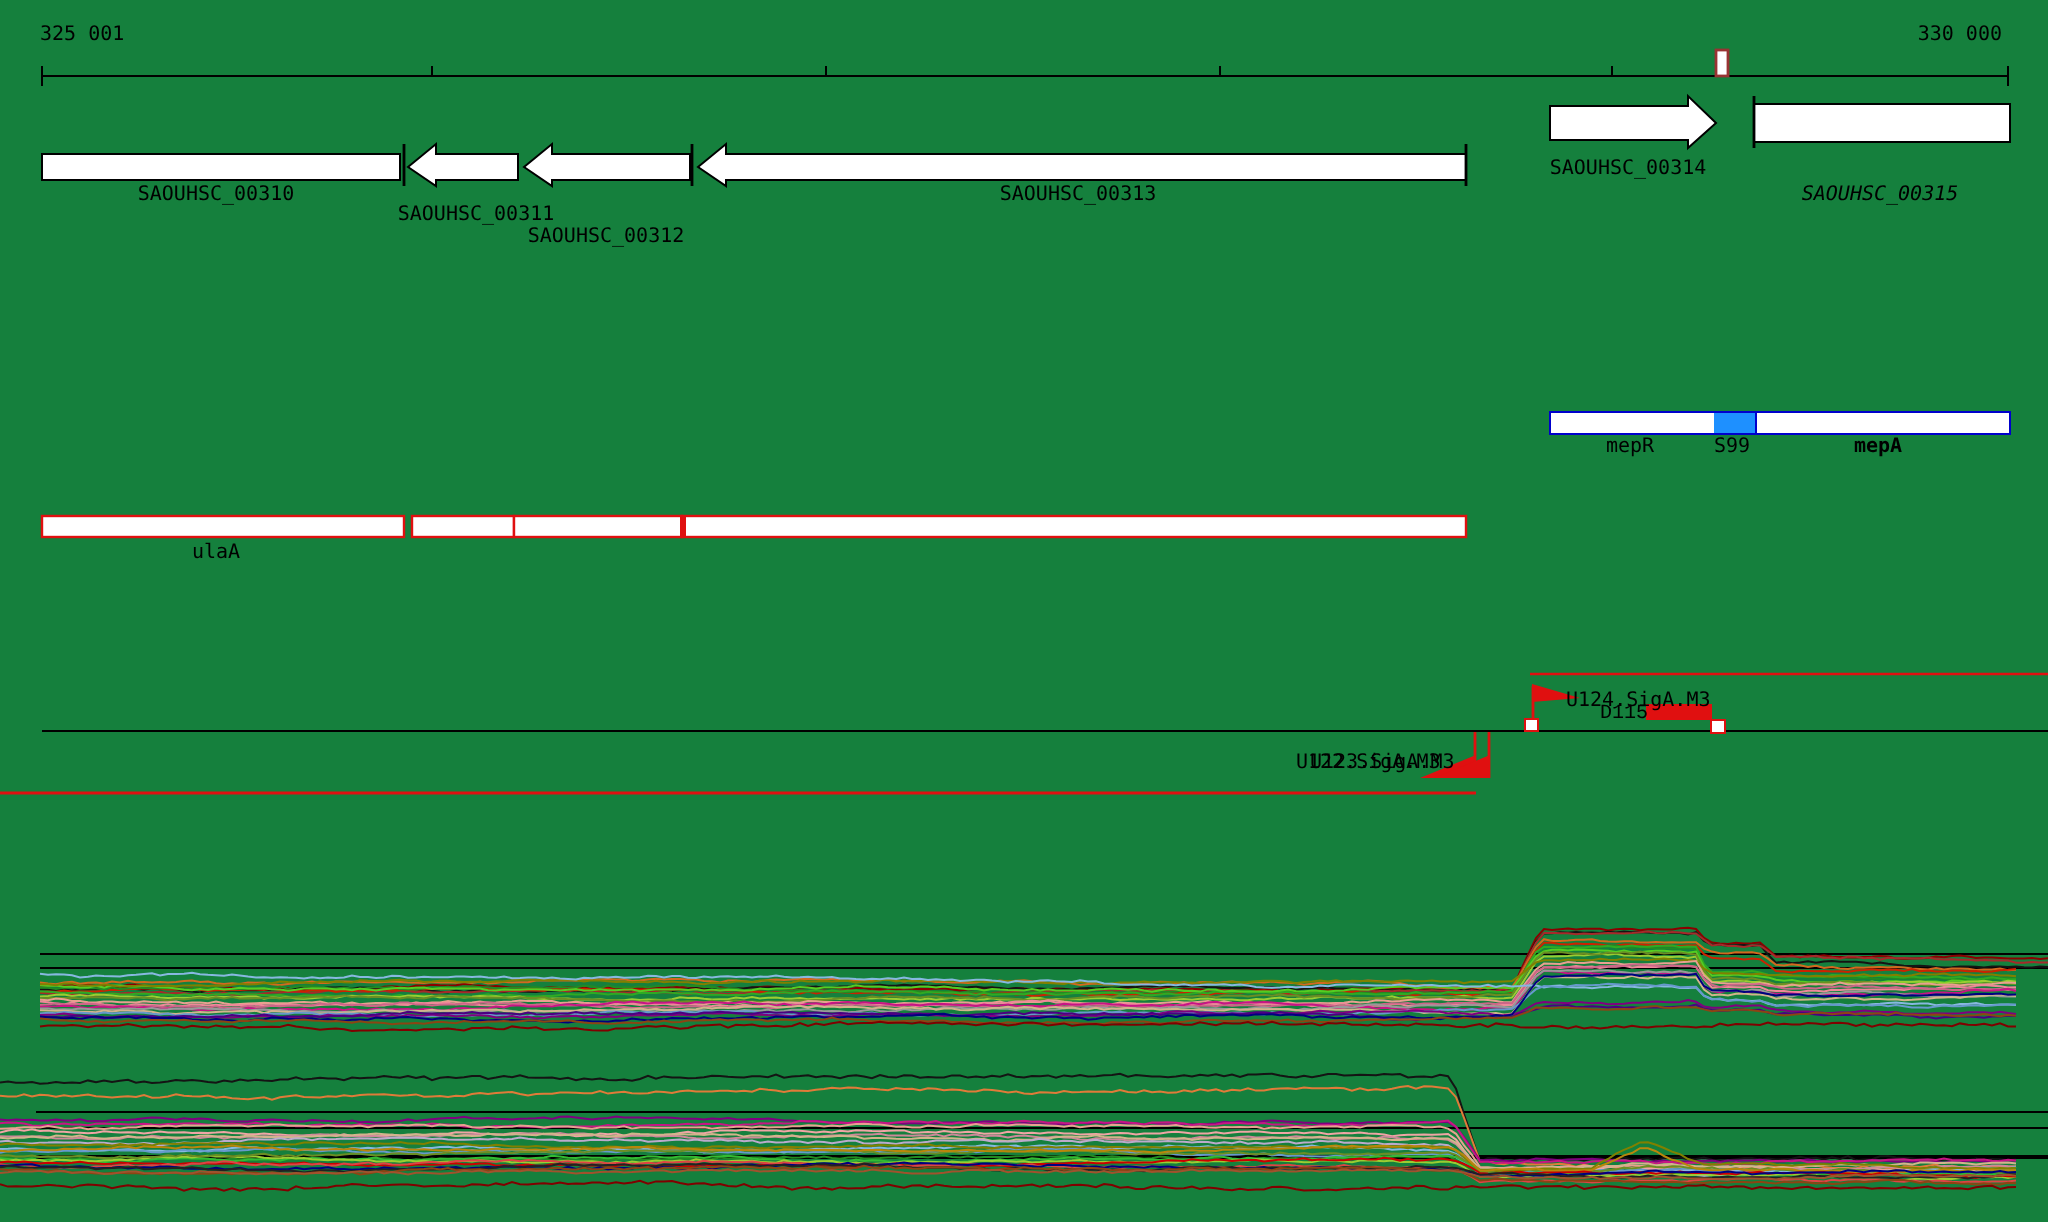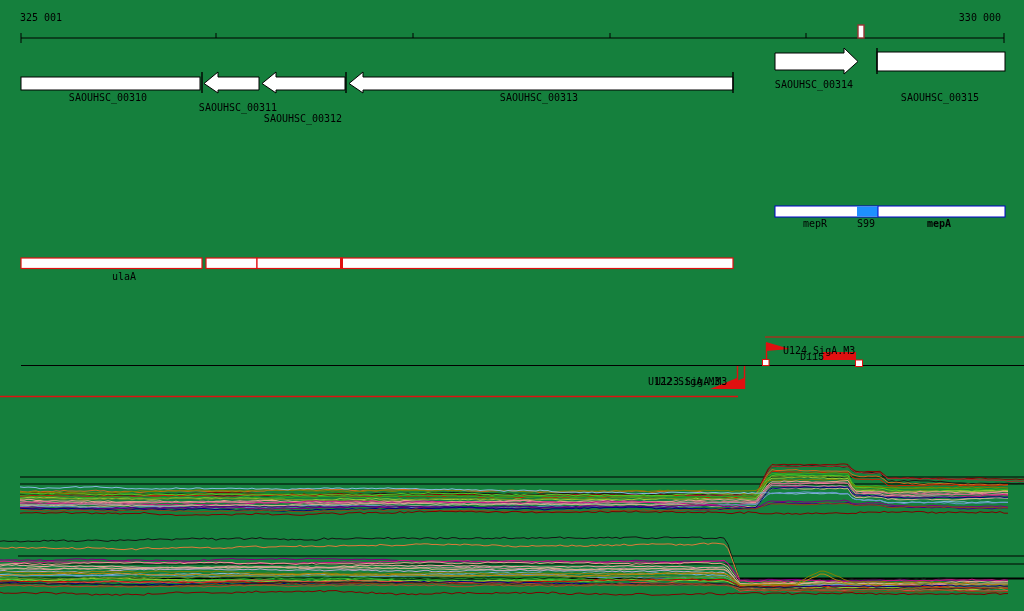--- a/index.html
+++ b/index.html
@@ -109,25 +109,25 @@
     </svg>
 
   <div class="lbl" style="left:20px;top:12px;">325 001</div>
   <div class="lbl rgt" style="left:1001px;top:12px;">330 000</div>
 
   <div class="lbl ctr" style="left:108px;top:92px;">SAOUHSC_00310</div>
   <div class="lbl ctr" style="left:238px;top:102px;">SAOUHSC_00311</div>
   <div class="lbl ctr" style="left:303px;top:113px;">SAOUHSC_00312</div>
   <div class="lbl ctr" style="left:539px;top:92px;">SAOUHSC_00313</div>
   <div class="lbl ctr" style="left:814px;top:79px;">SAOUHSC_00314</div>
-  <div class="lbl ctr" style="left:940px;top:92px;">SAOUHSC_00315</div>
+  <div class="lbl ctr" style="left:940px;top:92px;font-style:italic;">SAOUHSC_00315</div>
 
   <div class="lbl ctr" style="left:815px;top:218px;">mepR</div>
   <div class="lbl ctr" style="left:866px;top:218px;">S99</div>
   <div class="lbl ctr" style="left:939px;top:218px;font-weight:bold;">mepA</div>
 
-  <div class="lbl ctr" style="left:124px;top:271px;">ulaA</div>
+  <div class="lbl ctr" style="left:108px;top:271px;">ulaA</div>
 
   <div class="lbl" style="left:783px;top:345px;">U124.SigA.M3</div>
   <div class="lbl" style="left:800px;top:352px;font-family:Liberation Mono, monospace;">D115</div>
   <div class="lbl" style="left:648px;top:376px;">U122.SigA.M3</div>
   <div class="lbl" style="left:655px;top:376px;">U123.SigA.M3</div>
 </div>
 
 </body></html>

